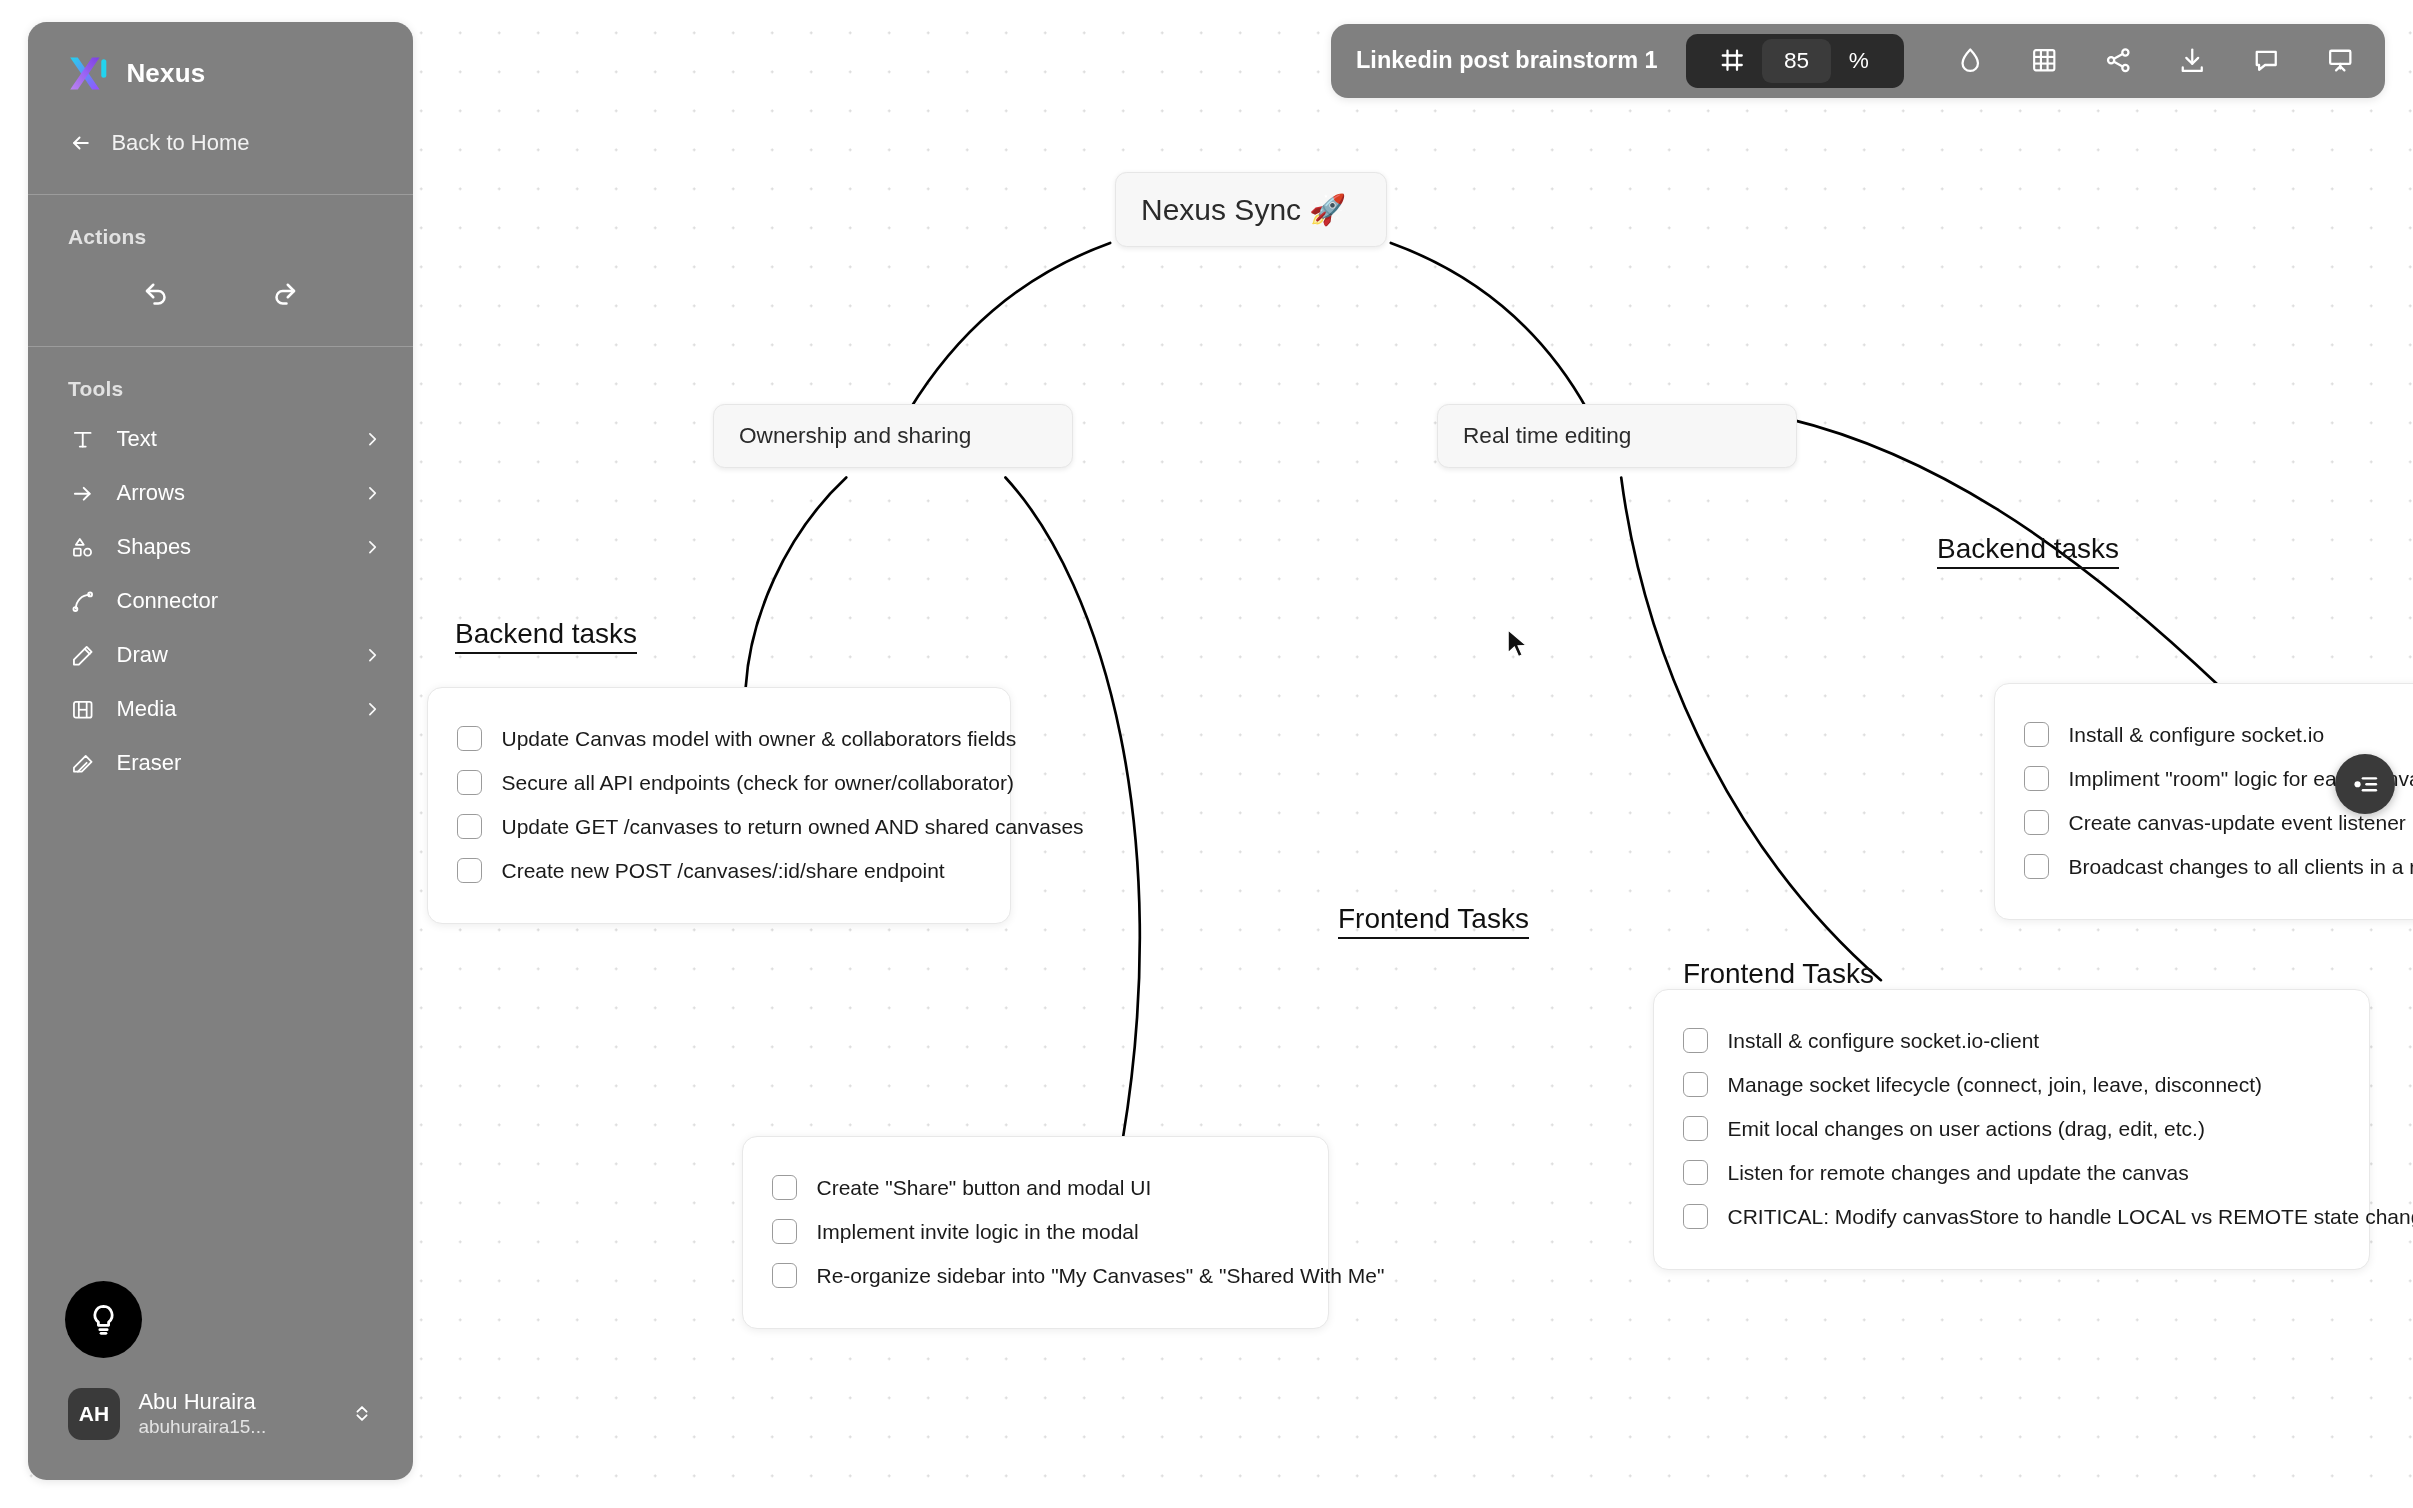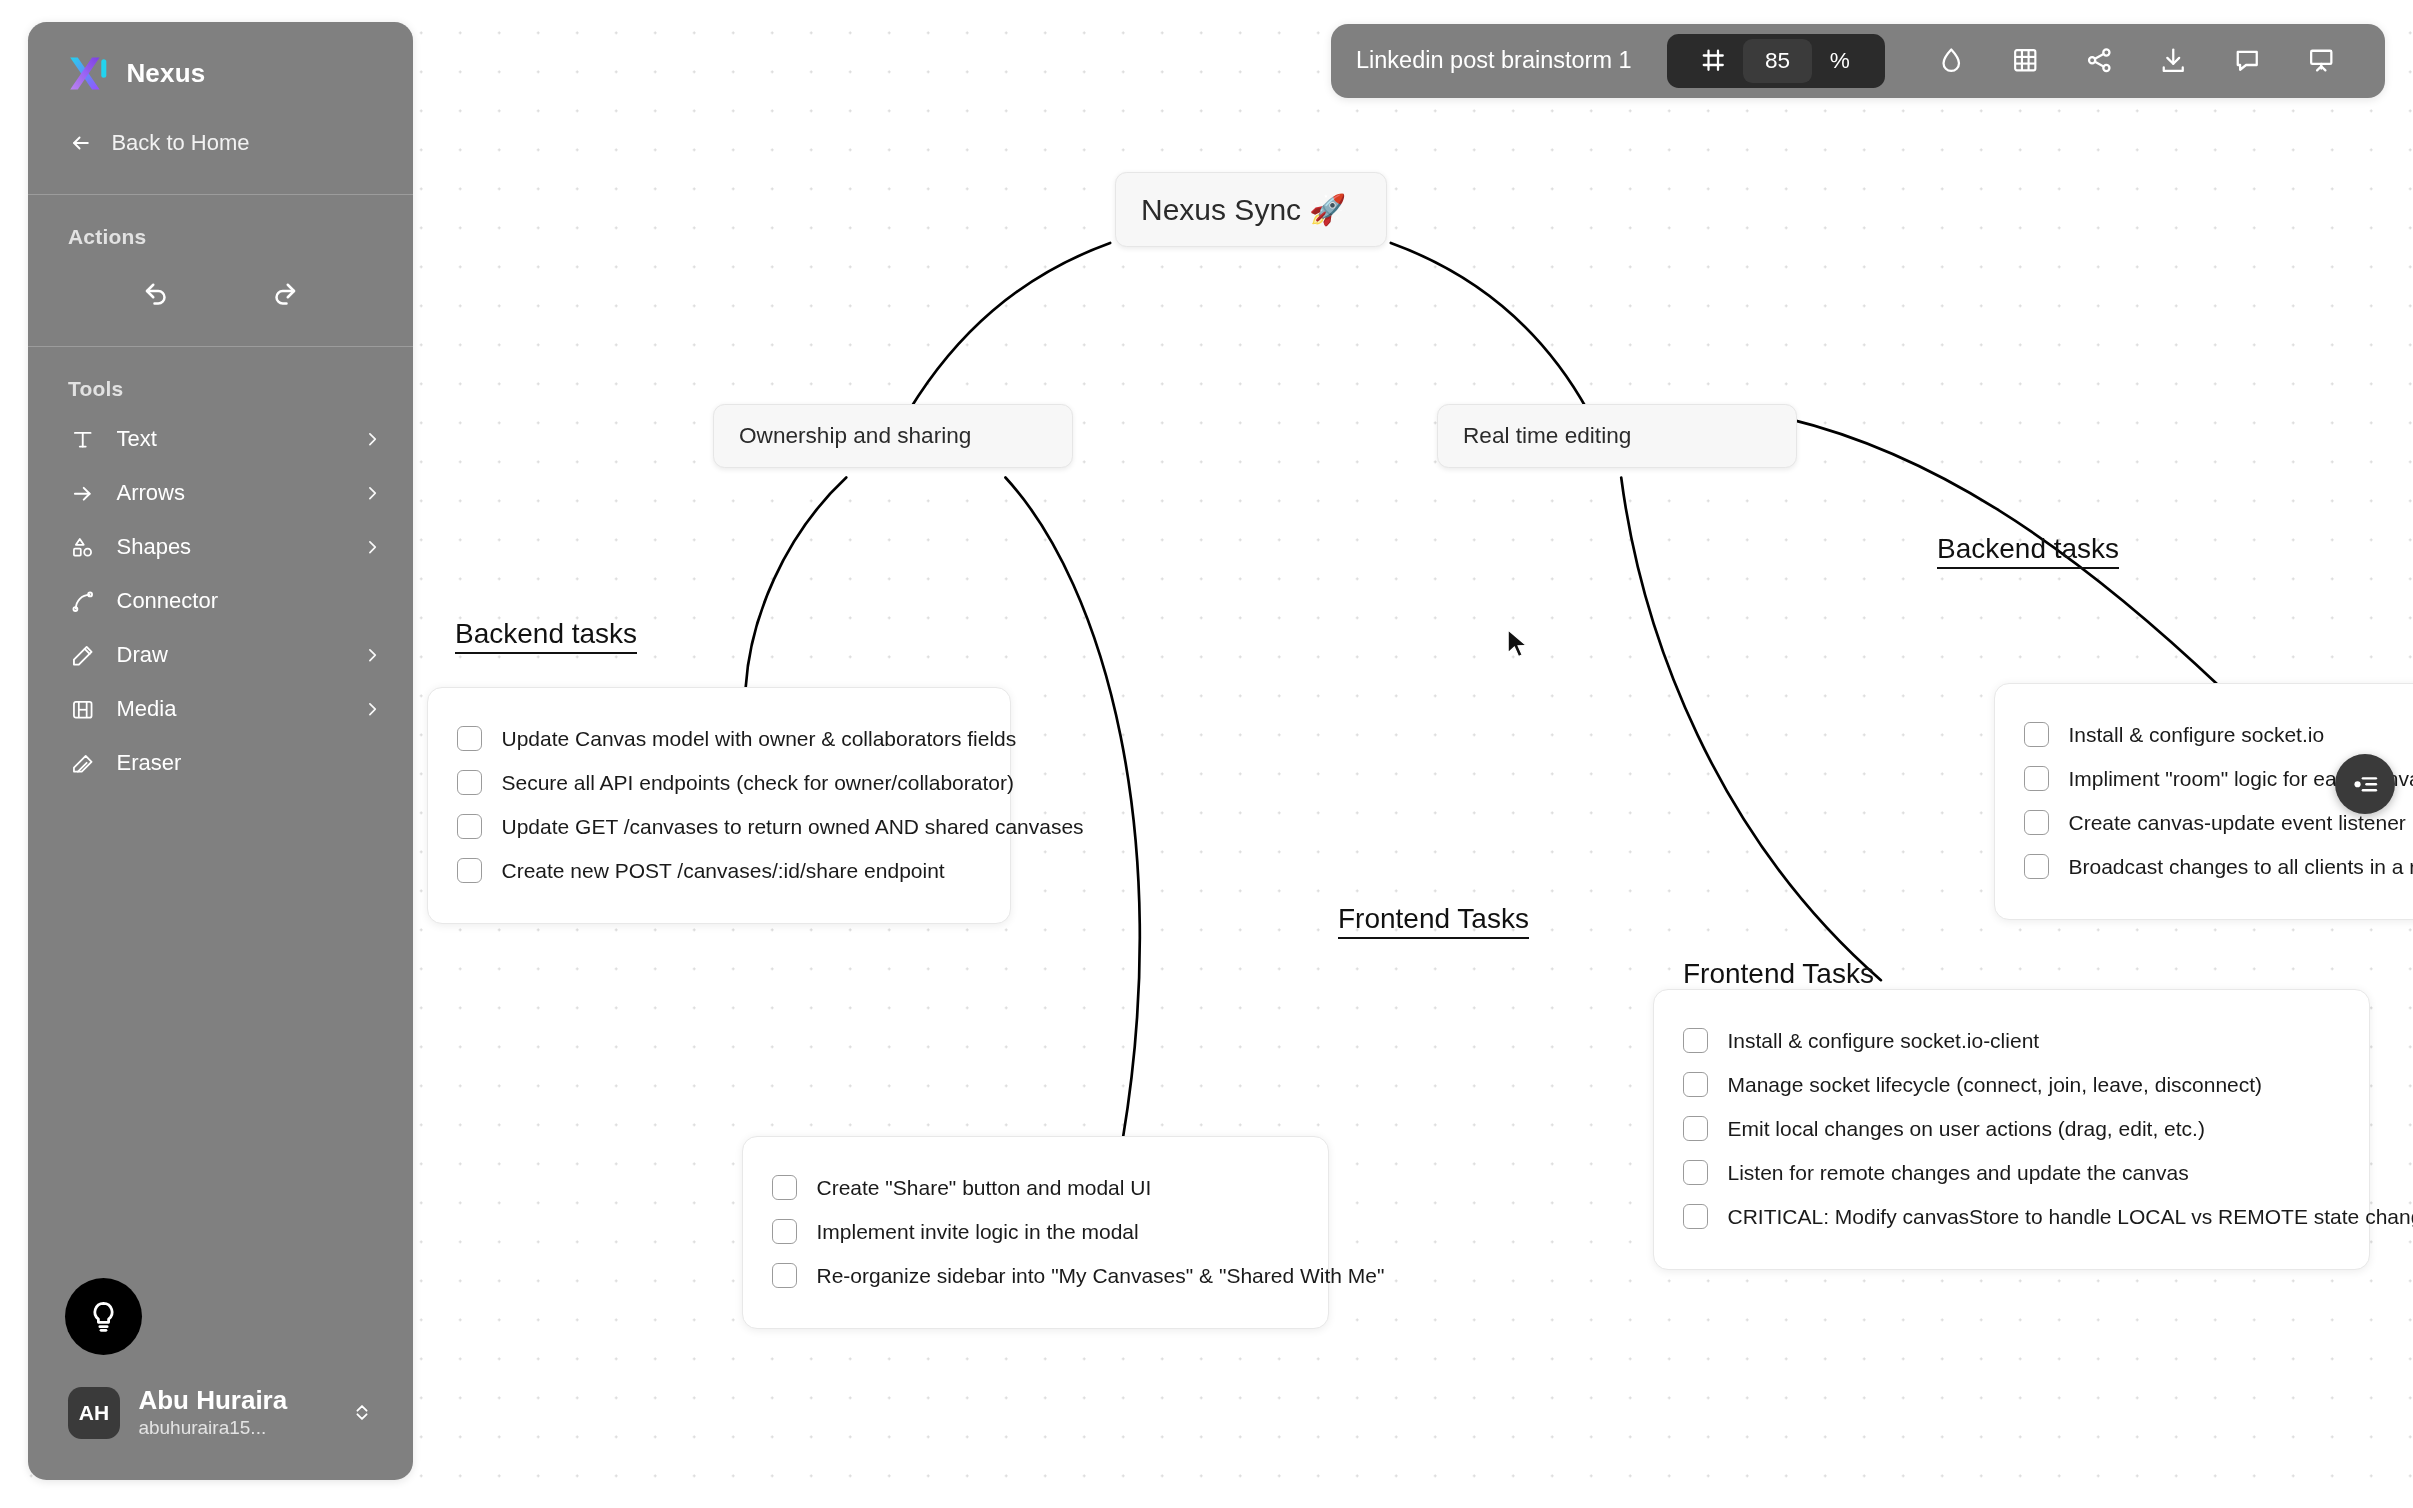--- a/index.html
+++ b/index.html
@@ -81,35 +81,35 @@
     display:flex; align-items:center; gap:18.4px;
     margin:0 25px 28.5px 25px; padding:11.7px 15px;
     border-radius:13.4px; cursor:pointer;
   }
   .avatar {
     width:52px; height:52px; border-radius:13.4px; background:#3a3a3a;
     display:flex; align-items:center; justify-content:center;
     font-size:21px; font-weight:600; color:#fff; flex:none;
   }
   .user-text { flex:1; min-width:0; }
-  .user-name { font-size:26px; font-weight:700; color:#fff; line-height:1.18; }
+  .user-name { font-size:22px; font-weight:400; color:#fff; line-height:1.18; }
   .user-handle { font-size:19px; color:#e3e3e3; line-height:1.25;
     white-space:nowrap; overflow:hidden; text-overflow:ellipsis; }
   .updown { width:22px; height:27px; flex:none; }
 
   
   .topbar {
     position:absolute; left:1331px; top:23.5px;
     width:1054px; height:74px;
     background:#808080; border-radius:17px;
     display:flex; align-items:center; gap:0;
     padding:0 18.4px 0 25px;
     box-shadow:0 1.7px 8.4px rgba(0,0,0,.10);
   }
-  .doc-title { font-size:23.5px; color:#ffffff; white-space:nowrap; margin-right:35px; cursor:text; }
+  .doc-title { font-size:23.5px; color:#ffffff; white-space:nowrap; margin-right:28px; cursor:text;font-weight:bold; }
   .zoom-group {
     display:flex; align-items:center; background:#2b2b2b;
     border-radius:11.7px; height:54px; padding:21px; gap:3.4px;
   }
   .zoom-frame-btn {
     width:52px; height:44px; border-radius:8.4px;
     display:flex; align-items:center; justify-content:center; cursor:pointer;
   }
   .zoom-value {
     min-width:69px; height:44px; border-radius:9.2px; background:#3b3b3b;

